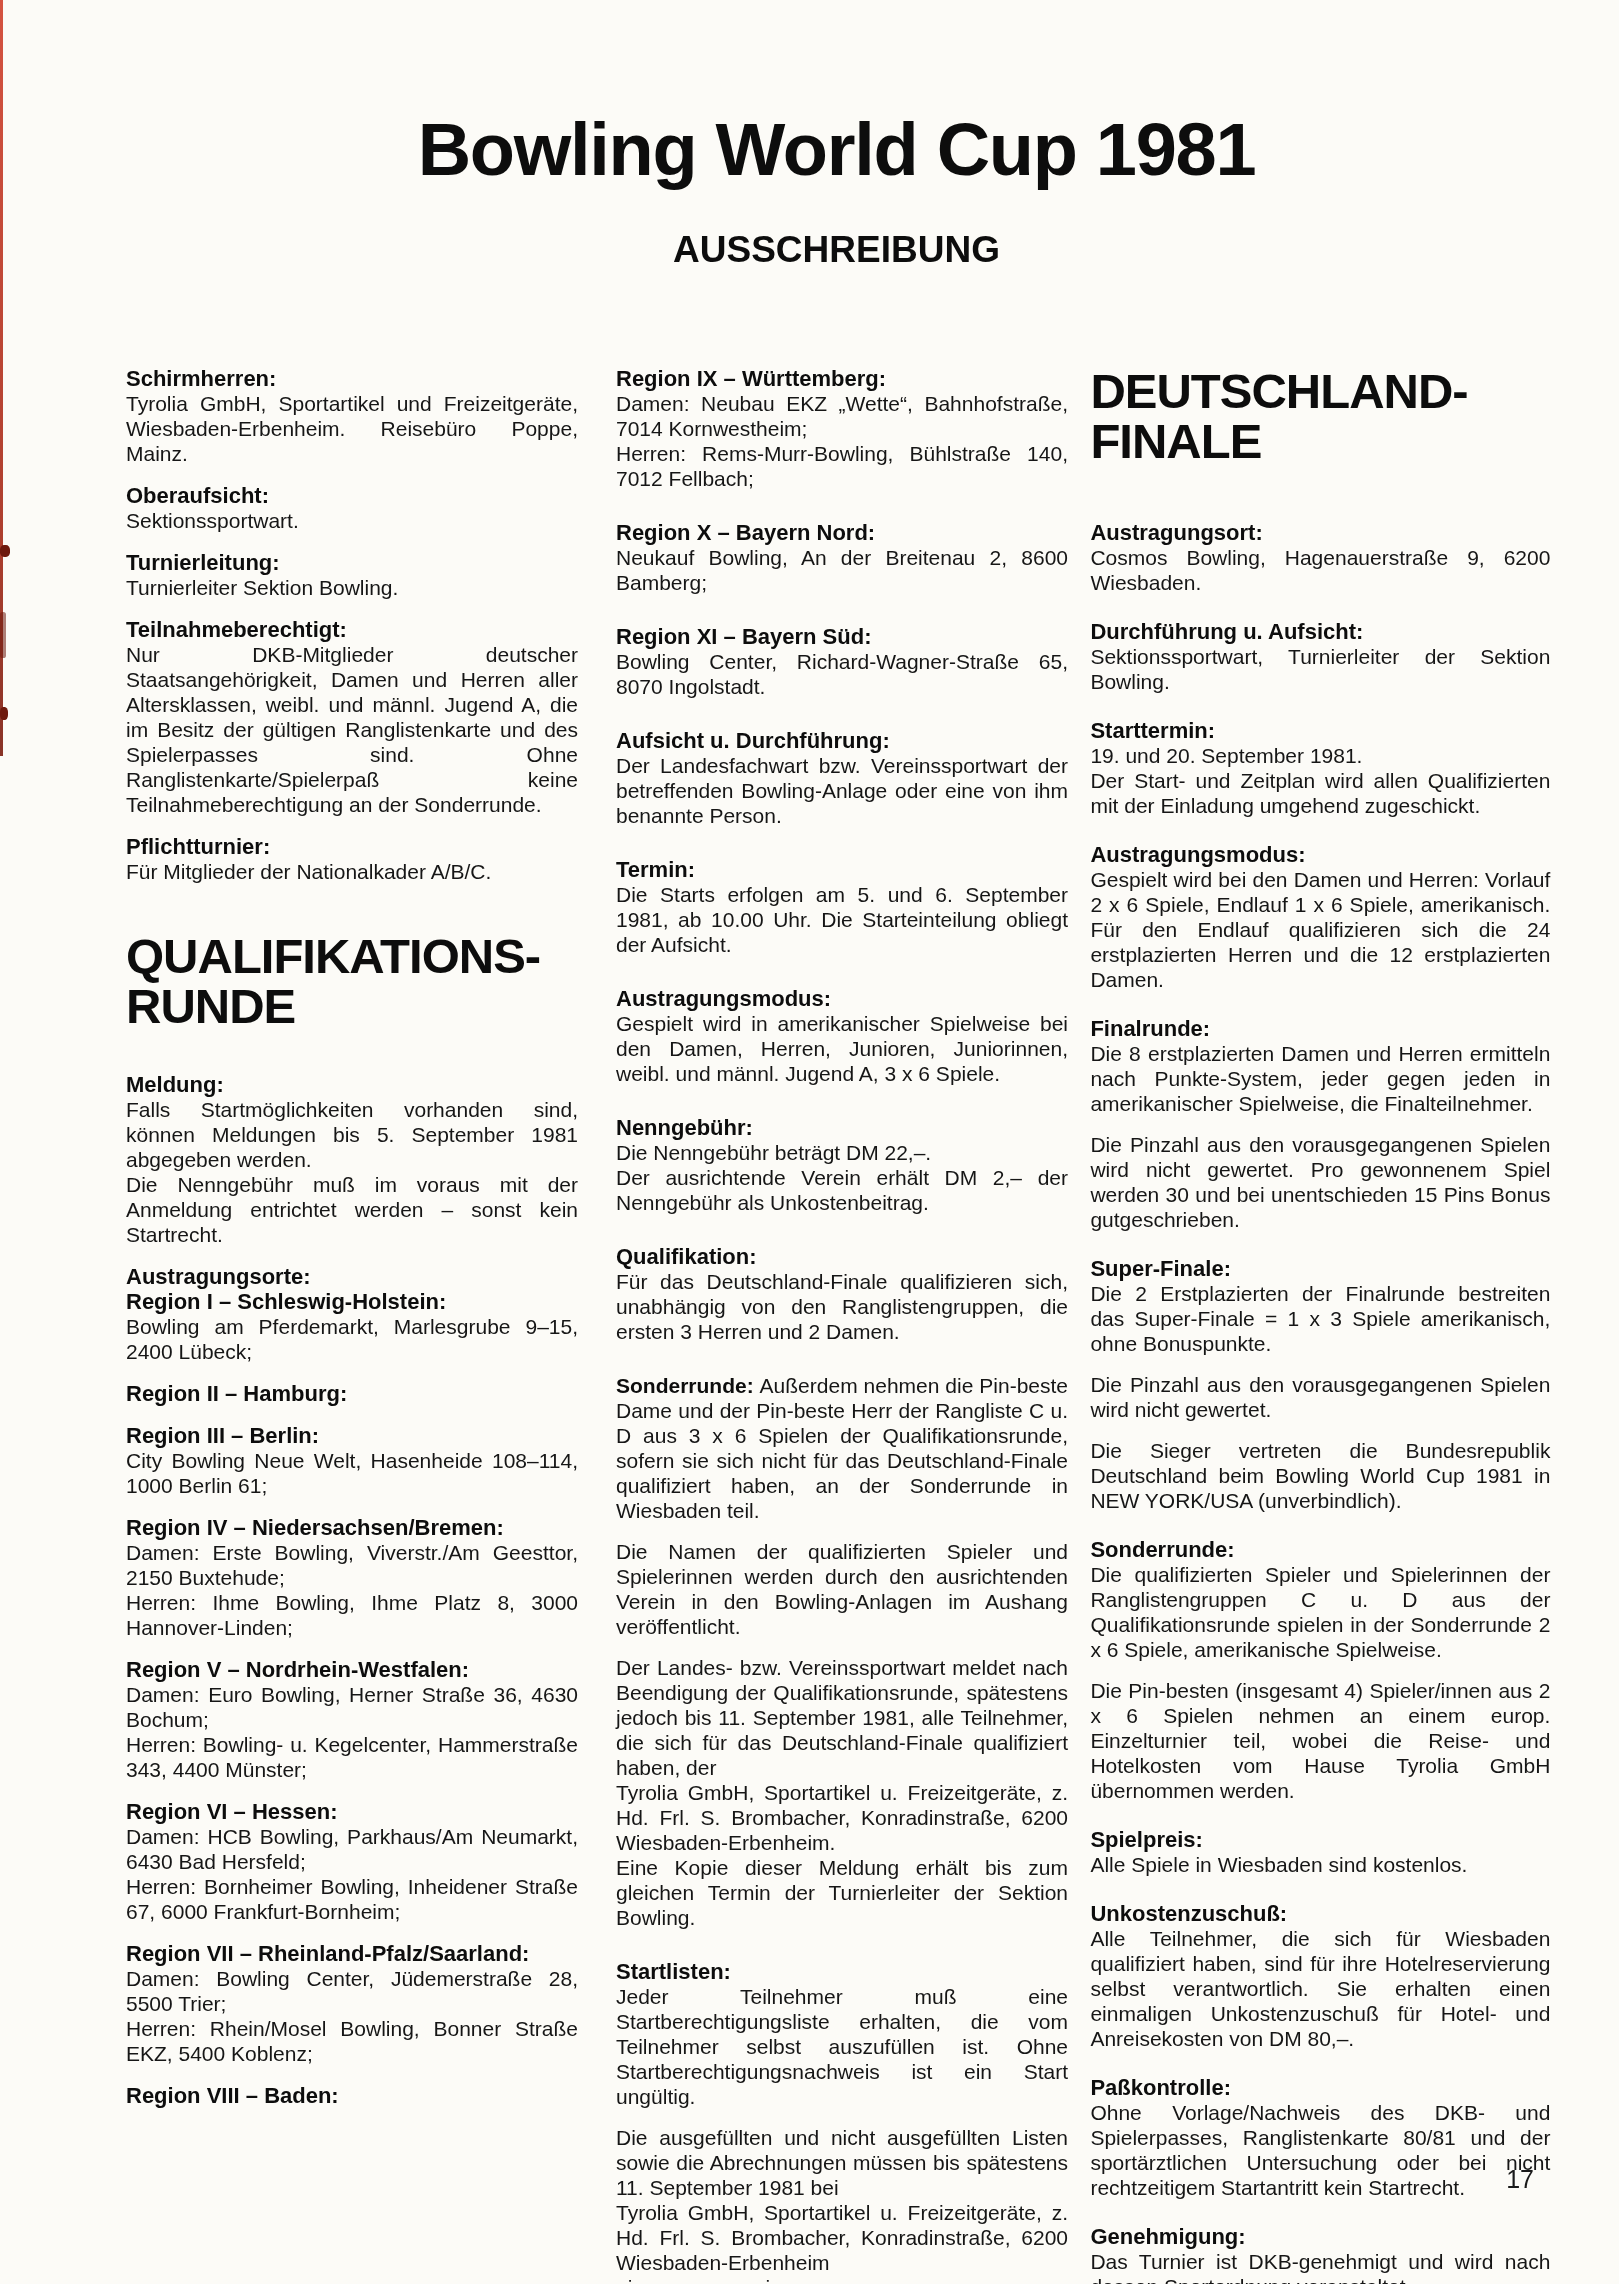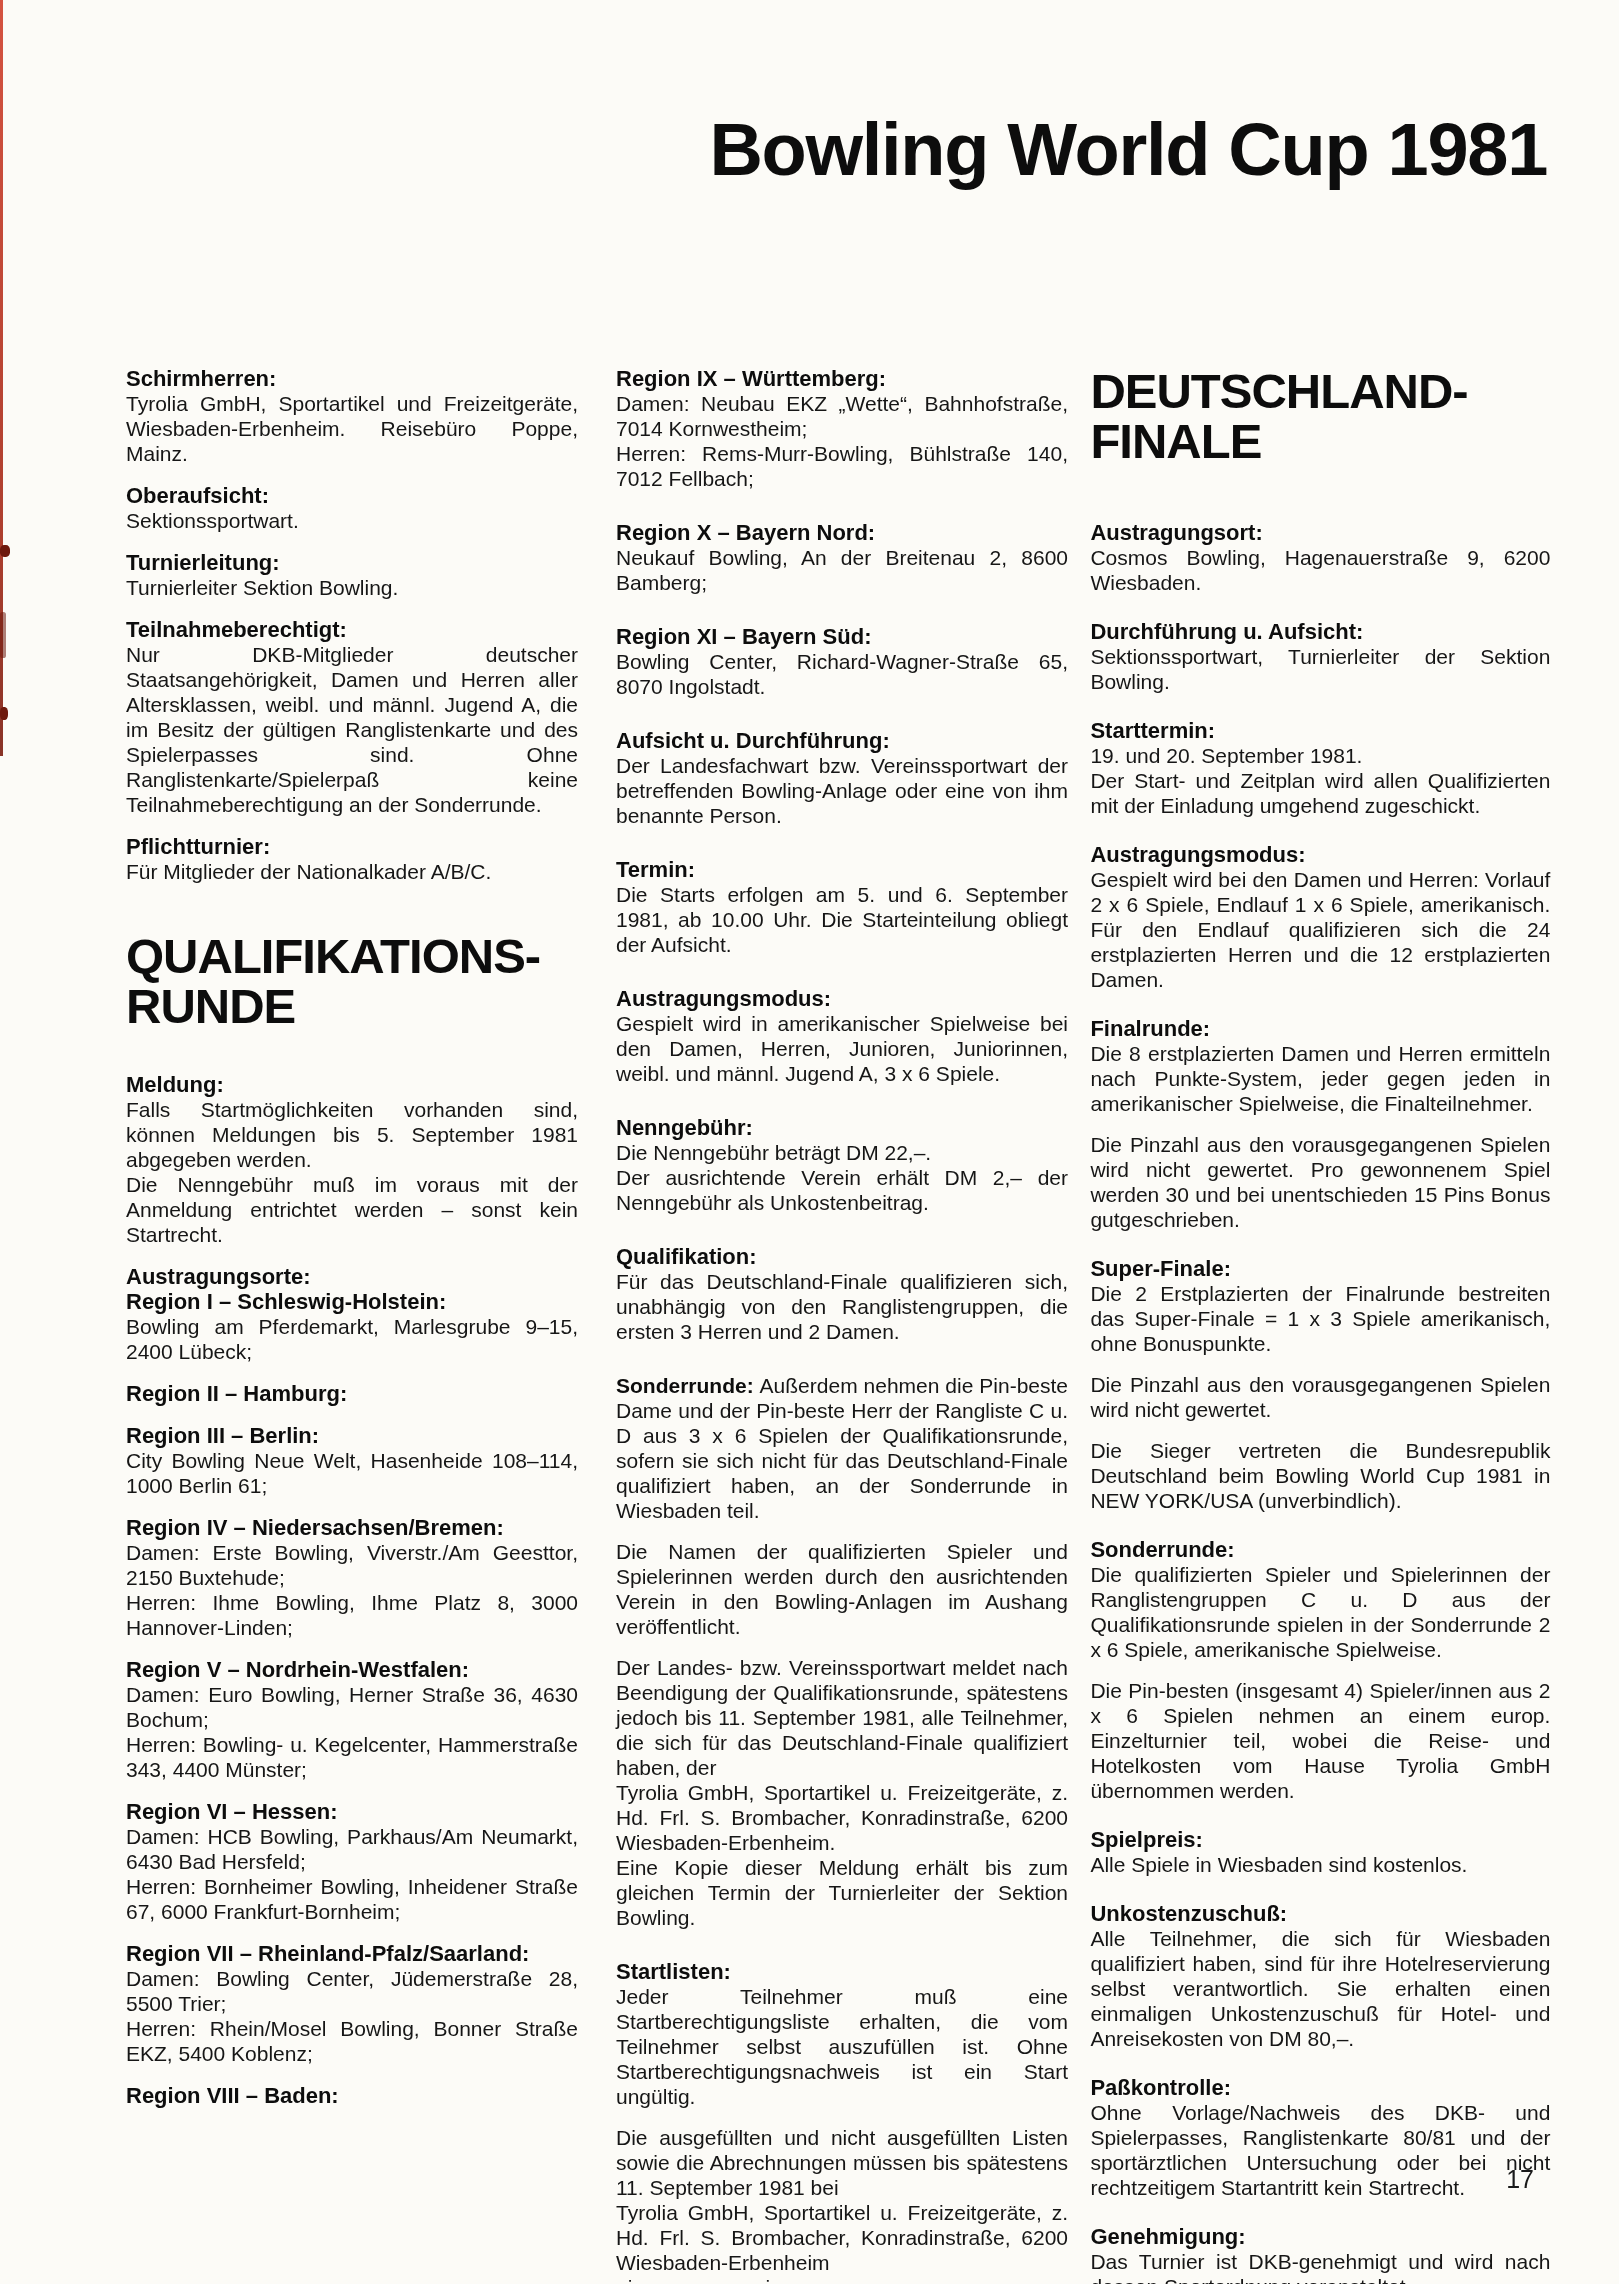--- a/index.html
+++ b/index.html
@@ -12,21 +12,21 @@
     overflow:hidden;
   }
   .page{position:absolute;inset:0;}
   
   .scan-redline{position:absolute;left:0;top:0;width:3.3px;height:756px;
     background:linear-gradient(#d0402c 0%,#a52a18 70%,#7c1d10 100%);opacity:.9;}
   .scan-mark{position:absolute;background:#6e1a0e;border-radius:40%;}
   .m1{left:0;top:545px;width:10px;height:12px;}
   .m2{left:0;top:612px;width:6px;height:46px;opacity:.55;border-radius:2.6px;}
   .m3{left:0;top:707px;width:8px;height:13px;}
-  header{position:absolute;top:110px;left:126px;width:1421px;text-align:right;}
+  header{position:absolute;top:110px;left:126px;width:1421px;text-align:center;}
   .title{
     margin:0;font-size:74px;line-height:79px;font-weight:700;
     letter-spacing:-1.3px;color:#0d0d0d;
   }
   .subtitle{
     margin-top:41px;font-size:37px;line-height:39px;font-weight:700;
     letter-spacing:0;color:#0d0d0d;
   }
   .cols{position:absolute;top:366px;left:126px;display:flex;}
   .col{text-align:justify;}
@@ -56,20 +56,21 @@
 <body>
 
 <div class="page">
   <div class="scan-redline"></div>
   <div class="scan-mark m1"></div>
   <div class="scan-mark m2"></div>
   <div class="scan-mark m3"></div>
 
   <header>
     <h1 class="title">Bowling World Cup 1981</h1>
+    <div class="subtitle">AUSSCHREIBUNG</div>
   </header>
 
   <main class="cols">
     <div class="col col0">
         <section class="section">
           <h3 class="shead">Schirmherren:</h3>
           <p class="body">Tyrolia GmbH, Sportartikel und Freizeitgeräte, Wiesbaden-Erbenheim. Reisebüro Poppe, Mainz.</p>
         </section>
         <section class="section">
           <h3 class="shead">Oberaufsicht:</h3>

